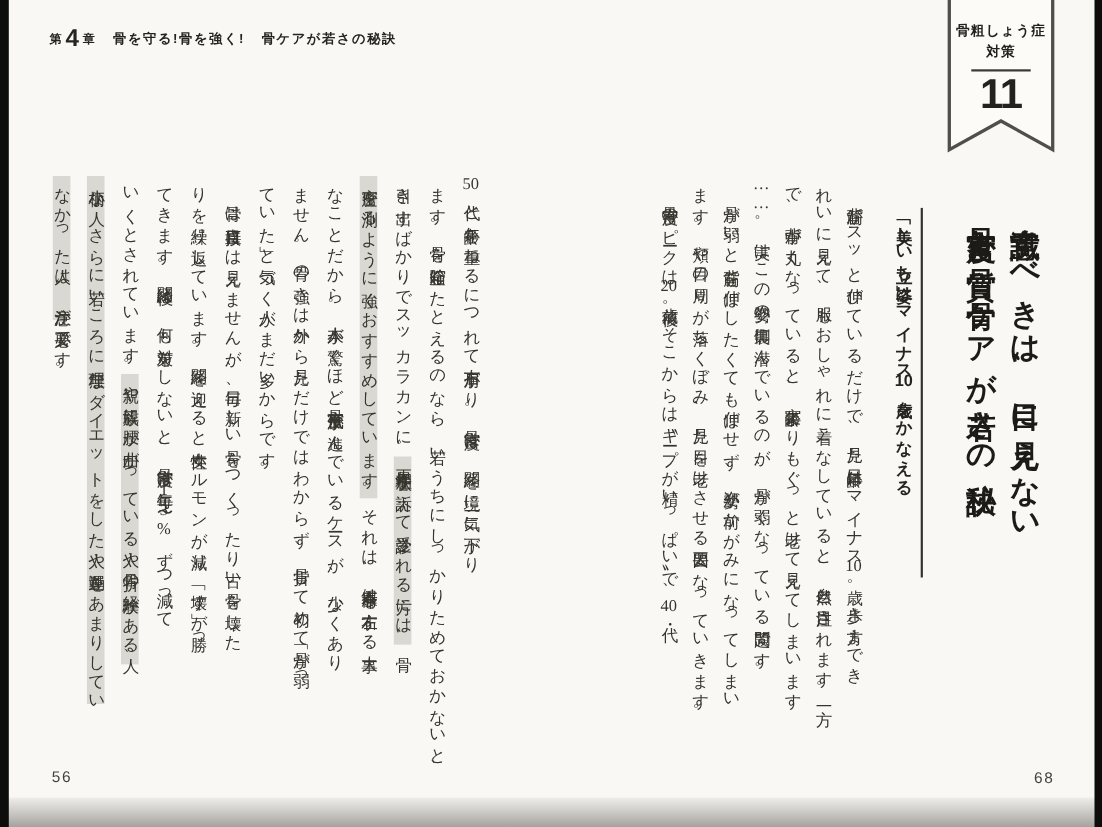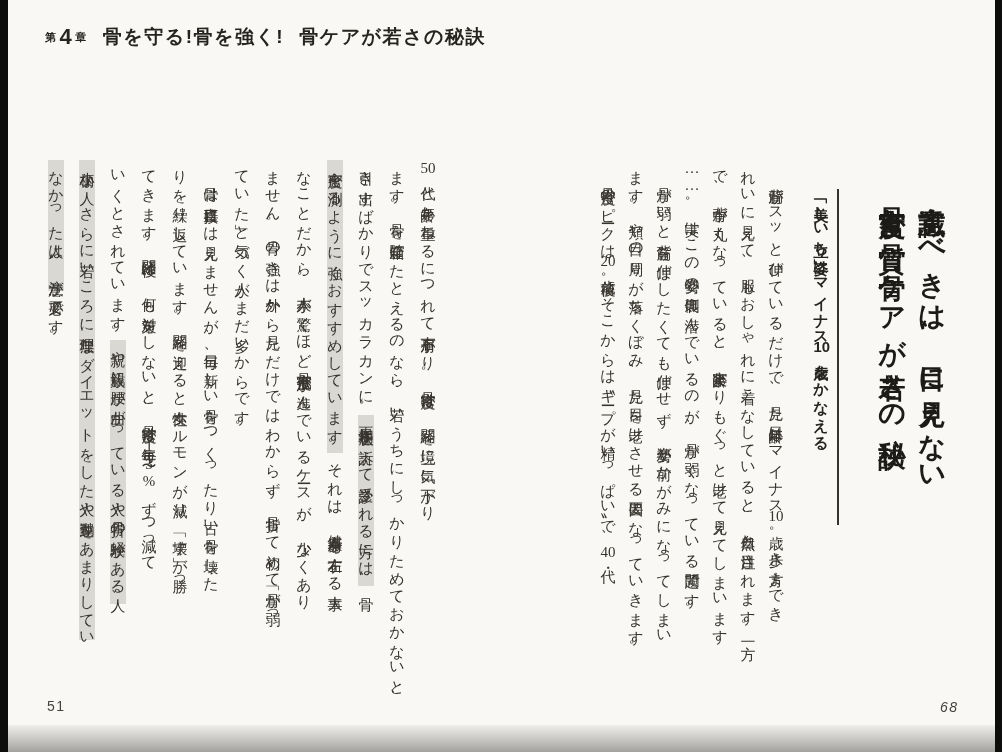--- a/index.html
+++ b/index.html
@@ -17,21 +17,21 @@
     background:linear-gradient(to bottom,#efeeeb 0%,#cecdc9 45%,#a3a29e 100%);
   }
   
   .chapter-header{
     position:absolute;left:45px;top:24px;display:flex;align-items:center;gap:15px;
     color:#26241f;font-weight:700;letter-spacing:1.5px;white-space:nowrap;
   }
   .ch-no{display:flex;align-items:center;gap:1px;}
   .ch-pre,.ch-suf{font-size:11px;}
   .ch-num{font-size:22px;line-height:1;margin:0 1px;}
-  .ch-title{font-size:19px;}
+  .ch-title{font-size:12px;}
   
   .badge{position:absolute;left:860px;top:0;width:100px;height:152px;z-index:4;}
   .badge svg{position:absolute;left:0;top:0;}
   .badge-content{position:absolute;left:0;top:19px;width:100%;text-align:center;color:#23221e;}
   .badge-label{font-size:12.5px;font-weight:700;letter-spacing:1px;line-height:1.55;}
   .badge-divider{width:54px;margin:5px auto 2px;border-top:2px solid #3a3834;}
   .badge-number{font-size:38px;font-weight:700;line-height:1.05;letter-spacing:-1px;}
   
   .title{
     position:absolute;left:872px;top:186px;width:80px;height:478px;
@@ -58,41 +58,54 @@
   .vbody p.col{margin:0;padding:0;letter-spacing:1.05px;}
   .rp{left:594px;width:196px;}
   .rp p.col{line-height:28px;}
   .lp{left:40px;width:403px;}
   .lp p.col{line-height:31px;}
   .hl{background:#d9d8d3;}
   .tcy{text-combine-upright:all;-webkit-text-combine:horizontal;letter-spacing:0;}
   
   .pagenum{position:absolute;font-size:14px;font-weight:500;letter-spacing:1.5px;color:#44423d;z-index:6;}
   .pn-left{left:47px;top:698px;}
-  .pn-right{left:940px;top:699px;font-style:italic;}
+  .pn-right{left:940px;top:699px;}
 </style>
 </head>
 <body>
 
 <div class="stage">
 
   <div class="edge left"></div>
   <div class="edge right"></div>
   <div class="bottom-shade"></div>
 
   <div class="chapter-header">
     <span class="ch-no">
       <span class="ch-pre">第</span>
       <span class="ch-num">4</span>
       <span class="ch-suf">章</span>
     </span>
     <span class="ch-title">骨を守る!骨を強く!</span>
     <span class="ch-title">骨ケアが若さの秘訣</span>
   </div>
 
+  <div class="badge">
+    <svg width="100" height="152" viewBox="0 0 100 152">
+      <path d="M3,-3 L3,136 L50,110 L97,136 L97,-3" fill="#fcfbf8" stroke="#514f4a" stroke-width="3"></path>
+    </svg>
+    <div class="badge-content">
+      <div class="badge-label">
+        <div>骨粗しょう症</div>
+        <div>対策</div>
+      </div>
+      <div class="badge-divider"></div>
+      <div class="badge-number">11</div>
+    </div>
+  </div>
 
   <div class="title">
     <p class="tline">意識すべきは、目に見えない</p>
     <p class="tline">骨密度と骨質。骨ケアが若さの秘訣</p>
   </div>
 
   <div class="subtitle-wrap">
     <div class="subtitle">
         <p class="col"><span>「美しい立ち姿」はマイナス</span><span class="tcy">10</span><span>歳をかなえる</span></p>
       </div>
@@ -117,16 +130,16 @@
       <p class="col"><span>ません。骨の強さは外から見ただけではわからず、骨折して初めて「骨が弱っ</span></p>
       <p class="col"><span>ていた」と気づく人がまだ多いからです。</span></p>
       <p class="col"><span>　骨は直接目には見えませんが、毎日、新しい骨をつくったり古い骨を壊した</span></p>
       <p class="col"><span>りを繰り返しています。閉経を迎えると女性ホルモンが減り、「壊す」が勝っ</span></p>
       <p class="col"><span>てきます。閉経後は、何も対策をしないと、骨密度は毎年1〜3%ずつ減って</span></p>
       <p class="col"><span>いくとされています。</span><span class="hl">親や親族に腰が曲がっている人や骨折の経験がある人、</span></p>
       <p class="col"><span class="hl">小柄な人、さらに若いころに無理なダイエットをした人や運動をあまりしてい</span></p>
       <p class="col"><span class="hl">なかった人は、注意が必要</span><span>です。</span></p>
     </div>
 
-  <div class="pagenum pn-left">51</div>
+  <div class="pagenum pn-left">56</div>
   <div class="pagenum pn-right">68</div>
 
 </div>
 
 </body></html>

